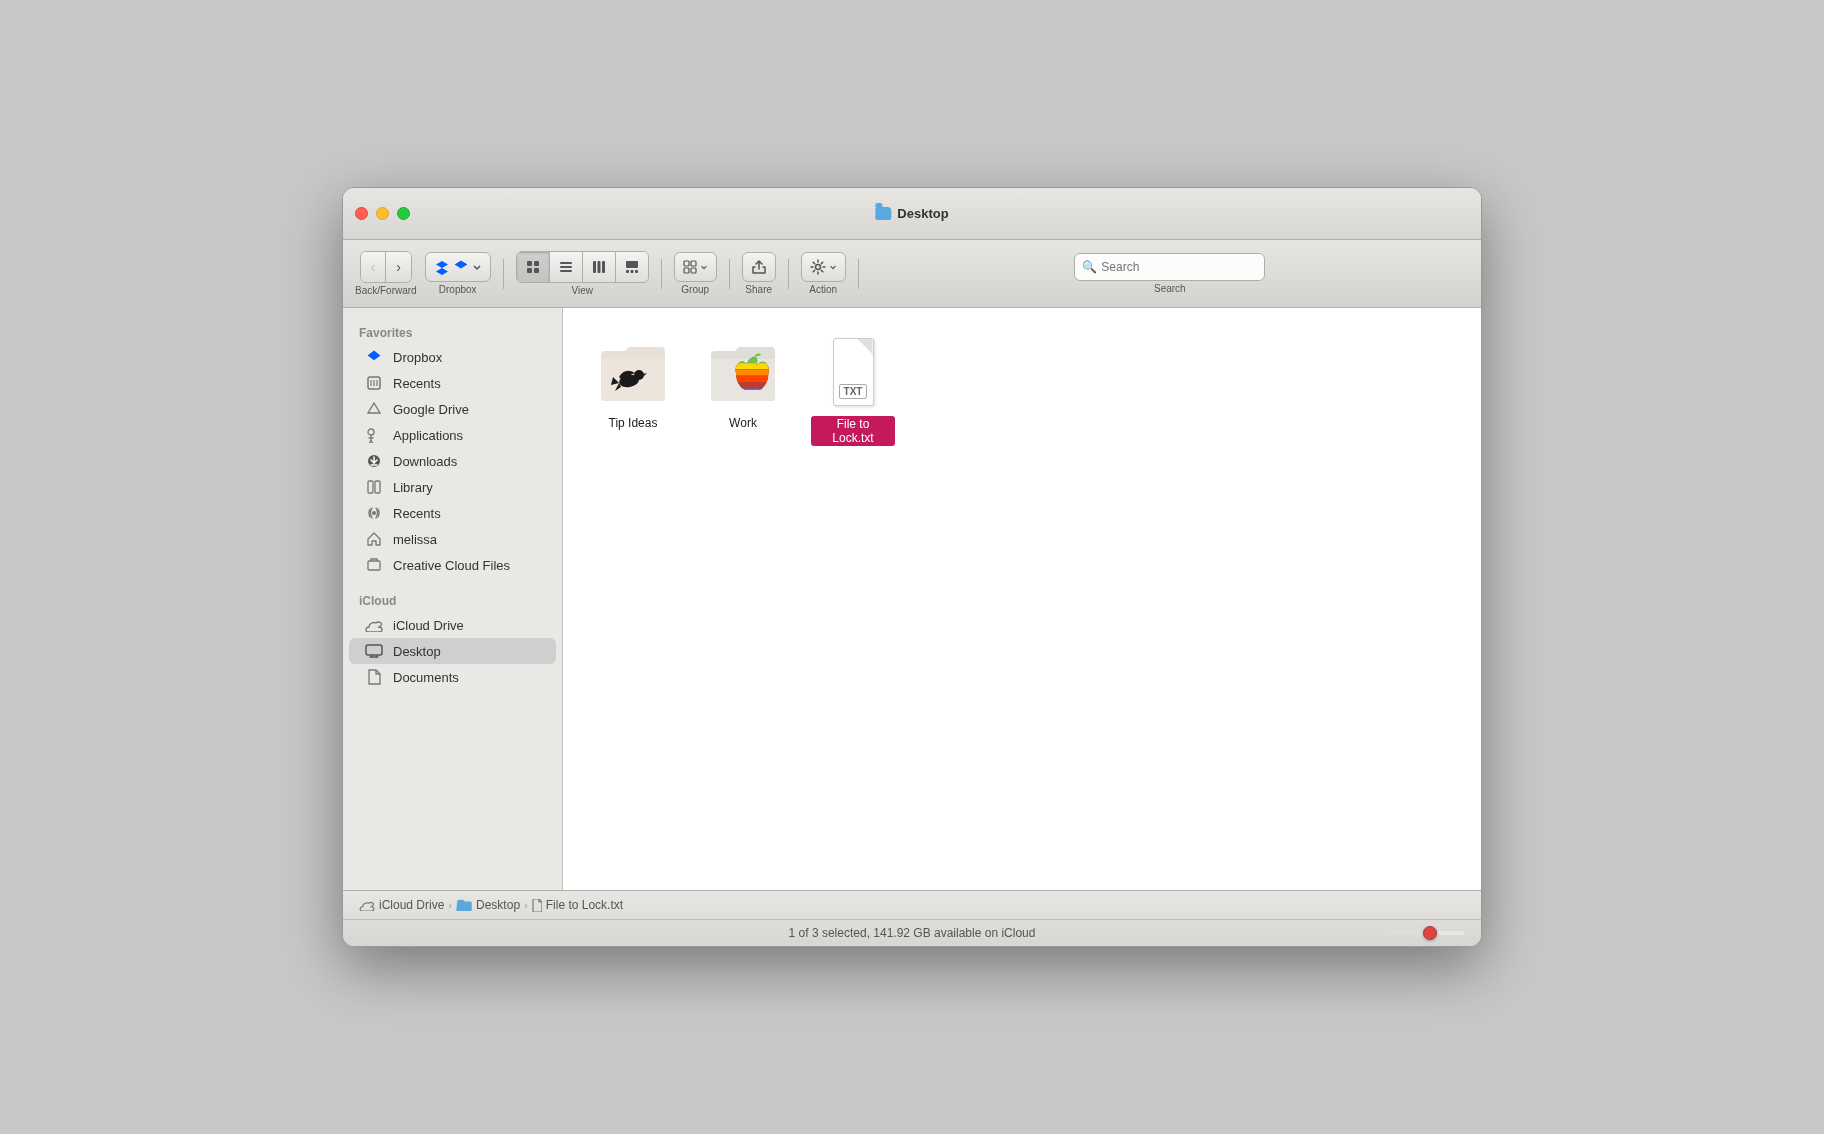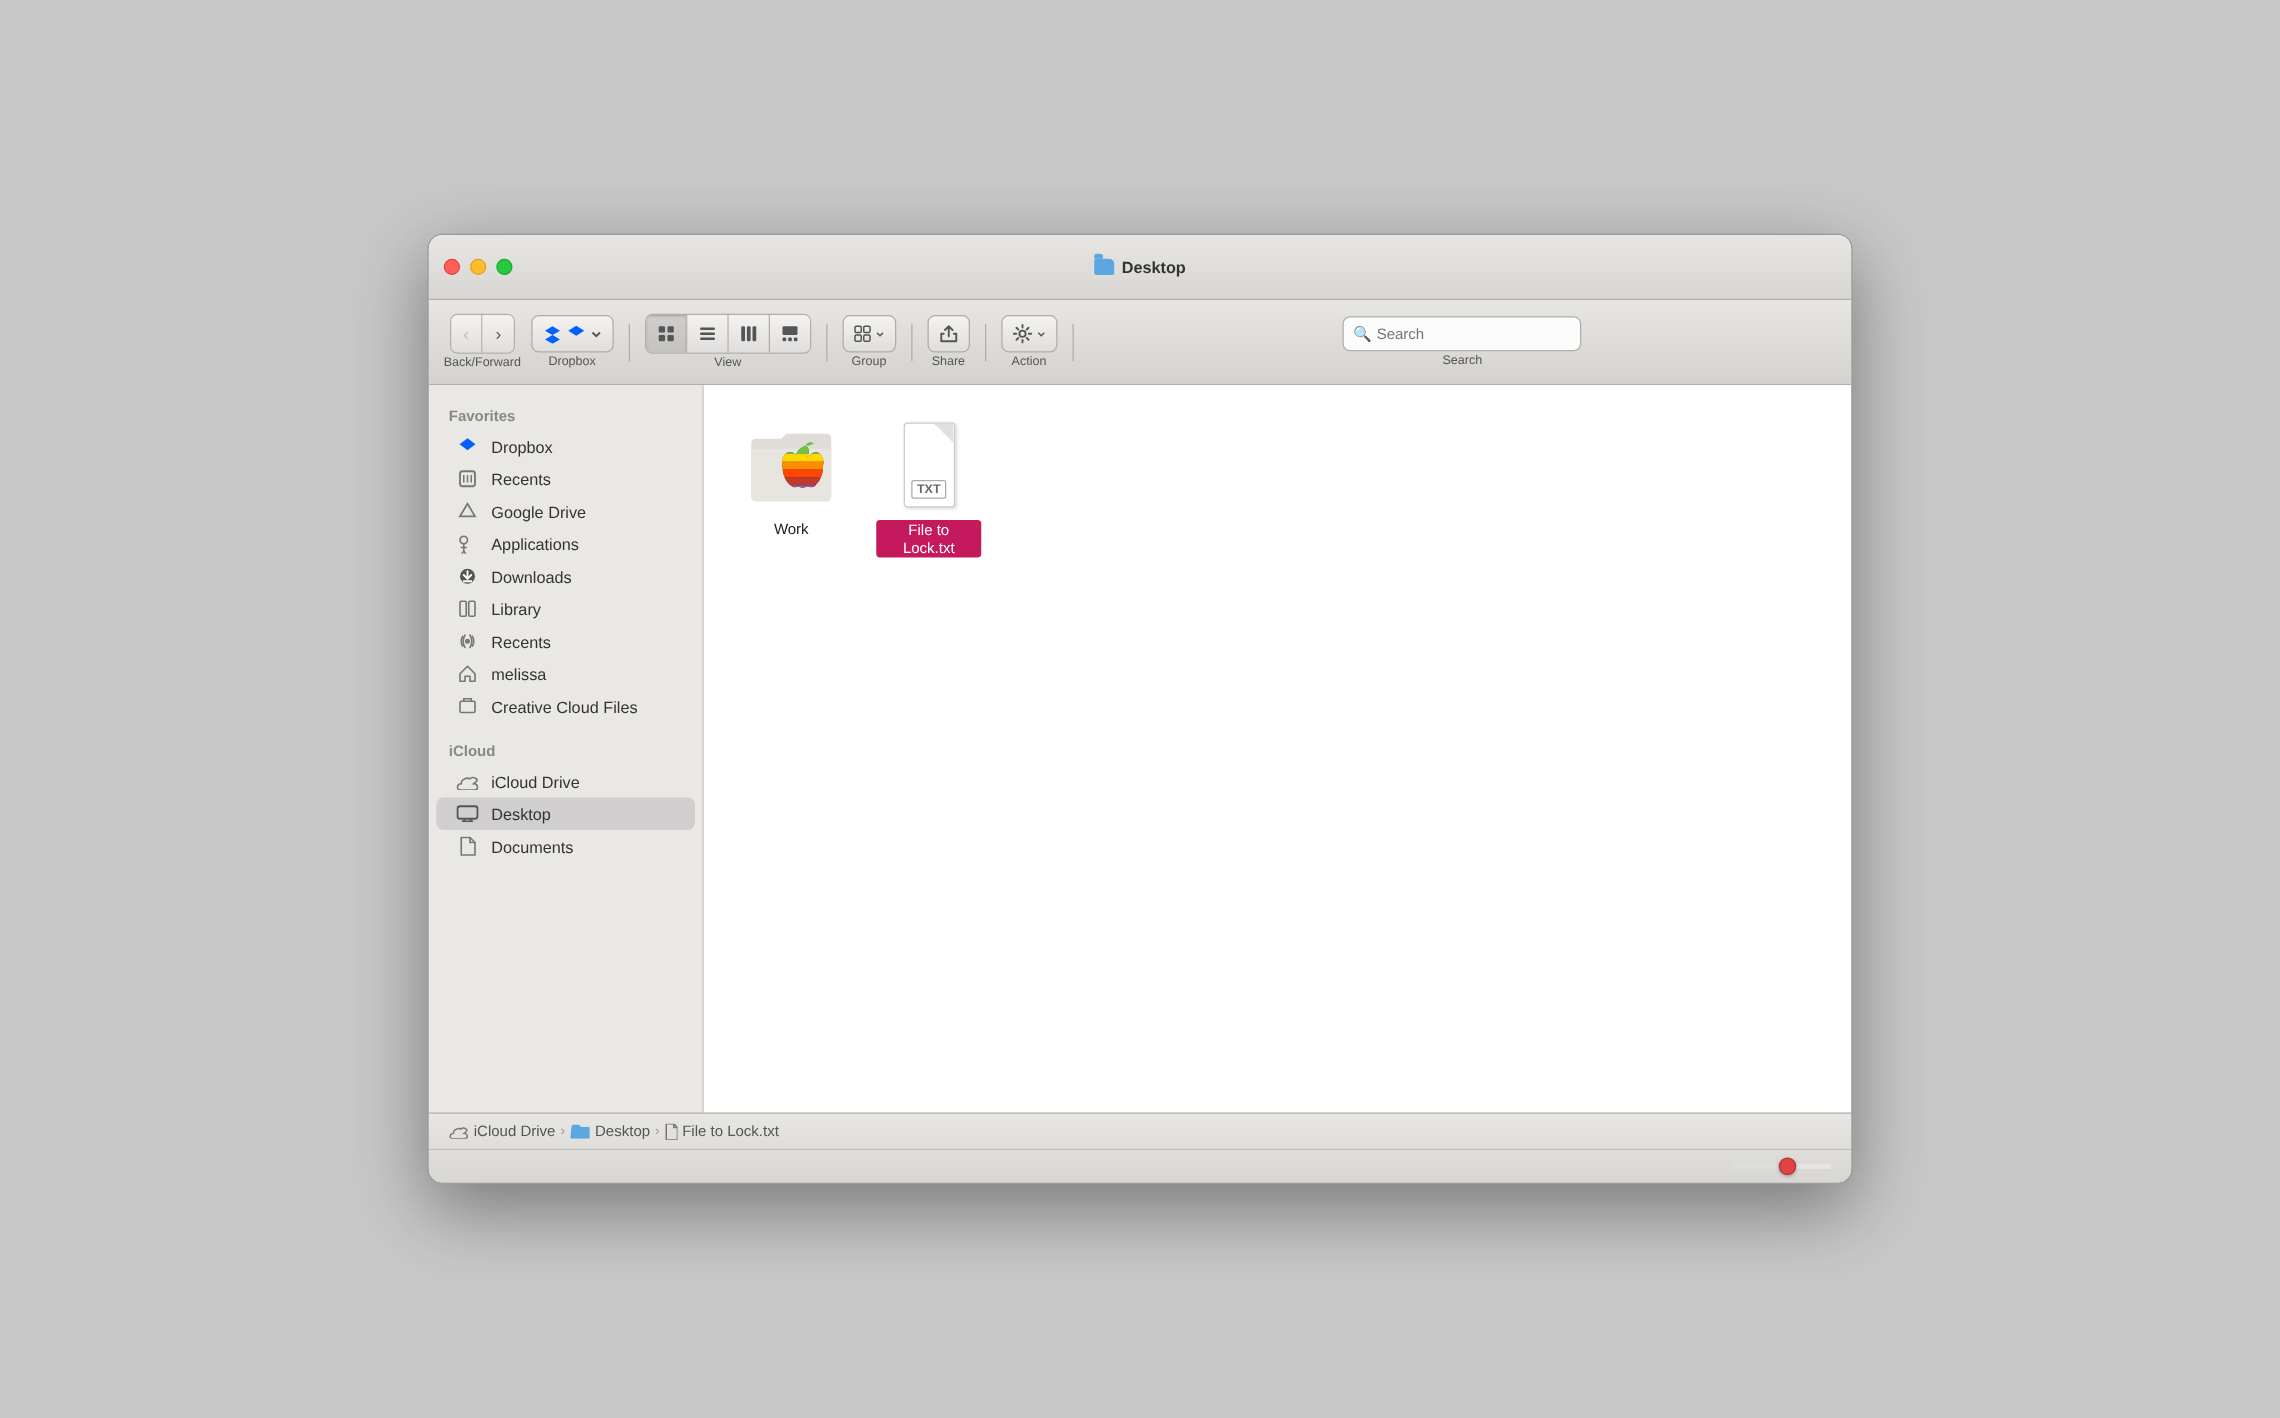--- a/index.html
+++ b/index.html
@@ -650,20 +650,46 @@
             <path d="M2 1 L9 1 L13 5 L13 15 L2 15 Z" fill="none" stroke="#777" stroke-width="1.3"></path>
             <path d="M9 1 L9 5 L13 5" fill="none" stroke="#777" stroke-width="1.3"></path>
           </svg>
         </div>
         <span>Documents</span>
       </div>
     </div>
 
     <div class="file-area">
 
+      <div class="file-item">
+        <div class="file-item-icon">
+
+          <svg width="72" height="66" viewBox="0 0 72 66">
+
+            <path d="M4 16 Q4 12 8 12 L28 12 L32 8 L64 8 Q68 8 68 12 L68 58 Q68 62 64 62 L8 62 Q4 62 4 58 Z" fill="#e8e0d8"></path>
+            <path d="M4 20 L68 20 L68 58 Q68 62 64 62 L8 62 Q4 62 4 58 Z" fill="#ede5dc"></path>
+
+            <g fill="#1a1a1a">
+
+              <ellipse cx="32" cy="42" rx="10" ry="6" fill="#1a1a1a" transform="rotate(-10, 32, 42)"></ellipse>
+
+              <circle cx="42" cy="36" r="5" fill="#1a1a1a"></circle>
+
+              <path d="M46 35 L50 34 L47 37 Z" fill="#1a1a1a"></path>
+
+              <path d="M22 38 Q28 28 38 34 Q30 36 28 44 Z" fill="#1a1a1a"></path>
+
+              <path d="M22 44 L16 38 L14 46 Z" fill="#1a1a1a"></path>
+
+              <path d="M22 44 L18 52 L24 48 Z" fill="#1a1a1a"></path>
+            </g>
+          </svg>
+        </div>
+        <span class="file-item-label">Tip Ideas</span>
+      </div>
 
       <div class="file-item">
         <div class="file-item-icon">
           <svg width="72" height="66" viewBox="0 0 72 66">
 
             <path d="M4 16 Q4 12 8 12 L28 12 L32 8 L64 8 Q68 8 68 12 L68 58 Q68 62 64 62 L8 62 Q4 62 4 58 Z" fill="#e0dcd8"></path>
             <path d="M4 20 L68 20 L68 58 Q68 62 64 62 L8 62 Q4 62 4 58 Z" fill="#e8e4e0"></path>
 
             <g transform="translate(20, 16) scale(0.9)">
 
@@ -721,20 +747,21 @@
         <svg width="10" height="13" viewBox="0 0 10 13">
           <path d="M1 0 L7 0 L10 3 L10 13 L1 13 Z" fill="none" stroke="#777" stroke-width="1.2"></path>
           <path d="M7 0 L7 3 L10 3" fill="none" stroke="#777" stroke-width="1.2"></path>
         </svg>
         <span>File to Lock.txt</span>
       </div>
     </div>
 
     <div class="status-bar">
       <div style="width:80px"></div>
+      <span class="status-text">1 of 3 selected, 141.92 GB available on iCloud</span>
       <div class="size-slider">
         <div class="slider-track">
           <div class="slider-thumb"></div>
         </div>
       </div>
     </div>
   </div>
 </div>
 
 </body></html>

